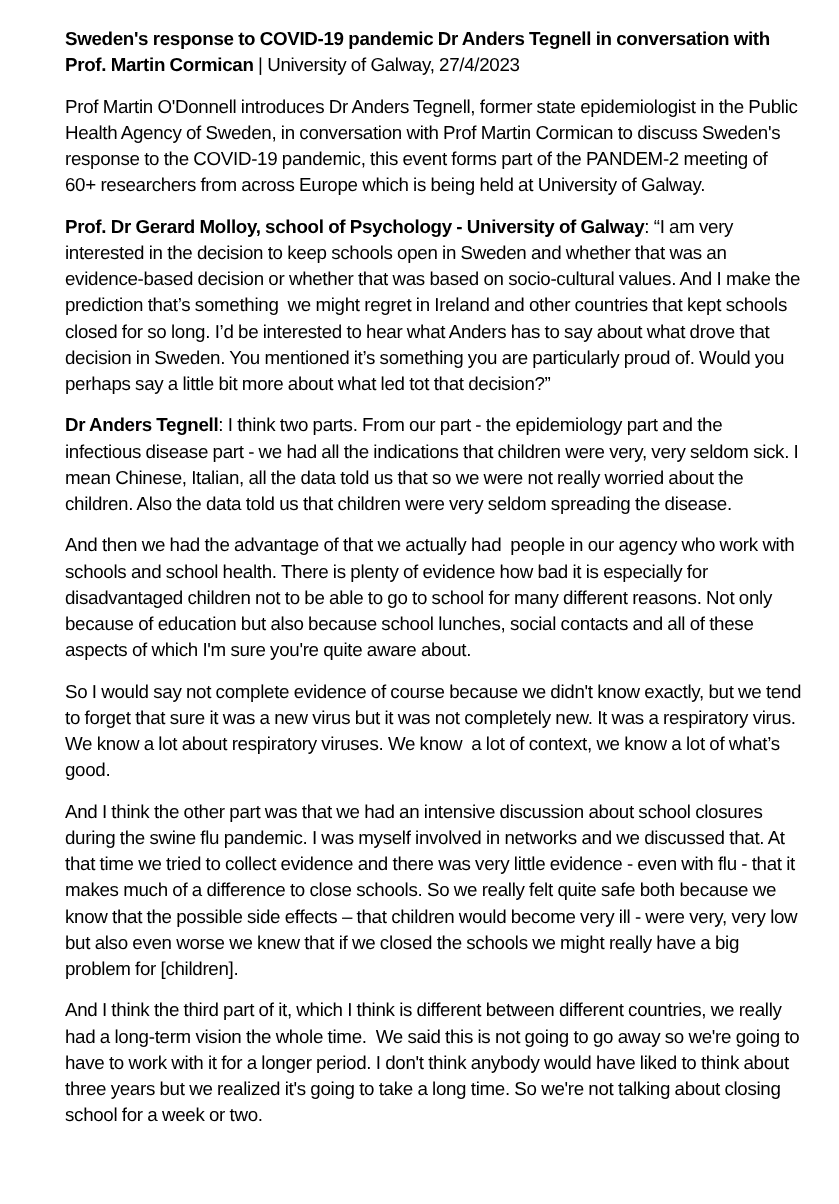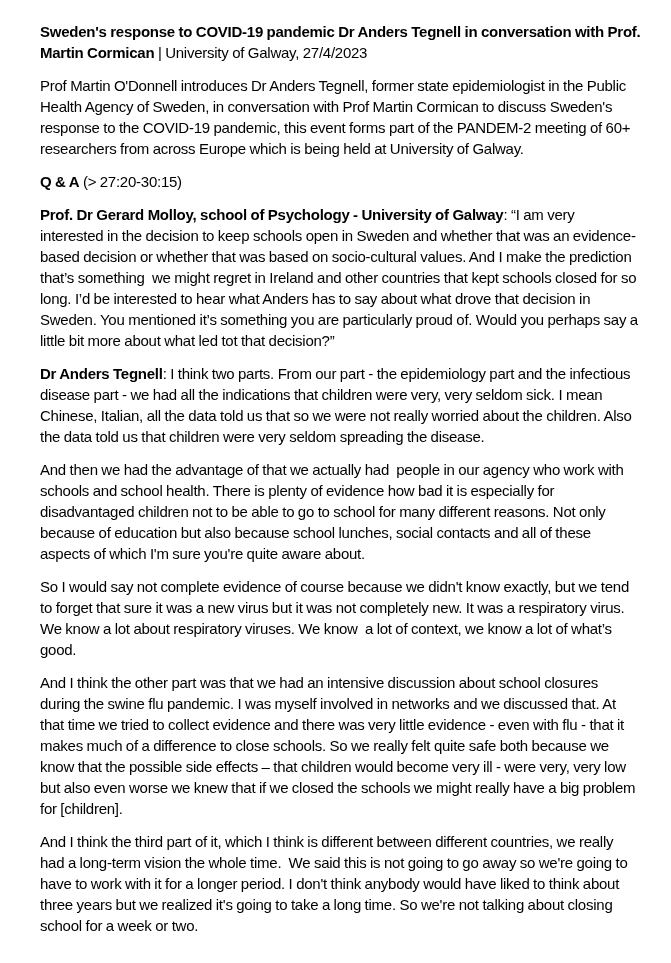--- a/index.html
+++ b/index.html
@@ -15,41 +15,40 @@
     color: #000000;
     overflow: hidden;
   }
   .page {
     width: 671px;
     height: 963px;
     padding: 21px 30px 10px 36px;
     background: #ffffff;
   }
   .para {
-    margin: 0 0 12px 4px;
+    margin: 0 0 12px 16px;
     font-size: 15px;
     line-height: 21px;
     letter-spacing: -0.25px;
     white-space: pre-wrap;
     word-spacing: -0.3px;
   }
   .bold {
     font-weight: 700;
   }
 </style>
 </head>
 <body>
 
 <div class="page">
 
   <p class="para"><span class="bold">Sweden's response to COVID-19 pandemic Dr Anders Tegnell in conversation with Prof. Martin Cormican</span><span> | University of Galway, 27/4/2023</span></p>
 
   <p class="para">Prof Martin O'Donnell introduces Dr Anders Tegnell, former state epidemiologist in the Public Health Agency of Sweden, in conversation with Prof Martin Cormican to discuss Sweden's response to the COVID-19 pandemic, this event forms part of the PANDEM-2 meeting of 60+ researchers from across Europe which is being held at University of Galway.</p>
 
-  <p class="para"><span class="bold">Q &amp; A</span><span> (&gt; 27:20-30:15)</span></p>
 
   <p class="para"><span class="bold">Prof. Dr Gerard Molloy, school of Psychology - University of Galway</span><span>: “I am very interested in the decision to keep schools open in Sweden and whether that was an evidence-based decision or whether that was based on socio-cultural values. And I make the prediction that’s something  we might regret in Ireland and other countries that kept schools closed for so long. I’d be interested to hear what Anders has to say about what drove that decision in Sweden. You mentioned it’s something you are particularly proud of. Would you perhaps say a little bit more about what led tot that decision?”</span></p>
 
   <p class="para"><span class="bold">Dr Anders Tegnell</span><span>: I think two parts. From our part - the epidemiology part and the infectious disease part - we had all the indications that children were very, very seldom sick. I mean Chinese, Italian, all the data told us that so we were not really worried about the children. Also the data told us that children were very seldom spreading the disease.</span></p>
 
   <p class="para">And then we had the advantage of that we actually had  people in our agency who work with schools and school health. There is plenty of evidence how bad it is especially for disadvantaged children not to be able to go to school for many different reasons. Not only because of education but also because school lunches, social contacts and all of these aspects of which I'm sure you're quite aware about.</p>
 
   <p class="para">So I would say not complete evidence of course because we didn't know exactly, but we tend to forget that sure it was a new virus but it was not completely new. It was a respiratory virus. We know a lot about respiratory viruses. We know  a lot of context, we know a lot of what’s good.</p>
 
   <p class="para">And I think the other part was that we had an intensive discussion about school closures during the swine flu pandemic. I was myself involved in networks and we discussed that. At that time we tried to collect evidence and there was very little evidence - even with flu - that it makes much of a difference to close schools. So we really felt quite safe both because we know that the possible side effects – that children would become very ill - were very, very low but also even worse we knew that if we closed the schools we might really have a big problem for [children].</p>

